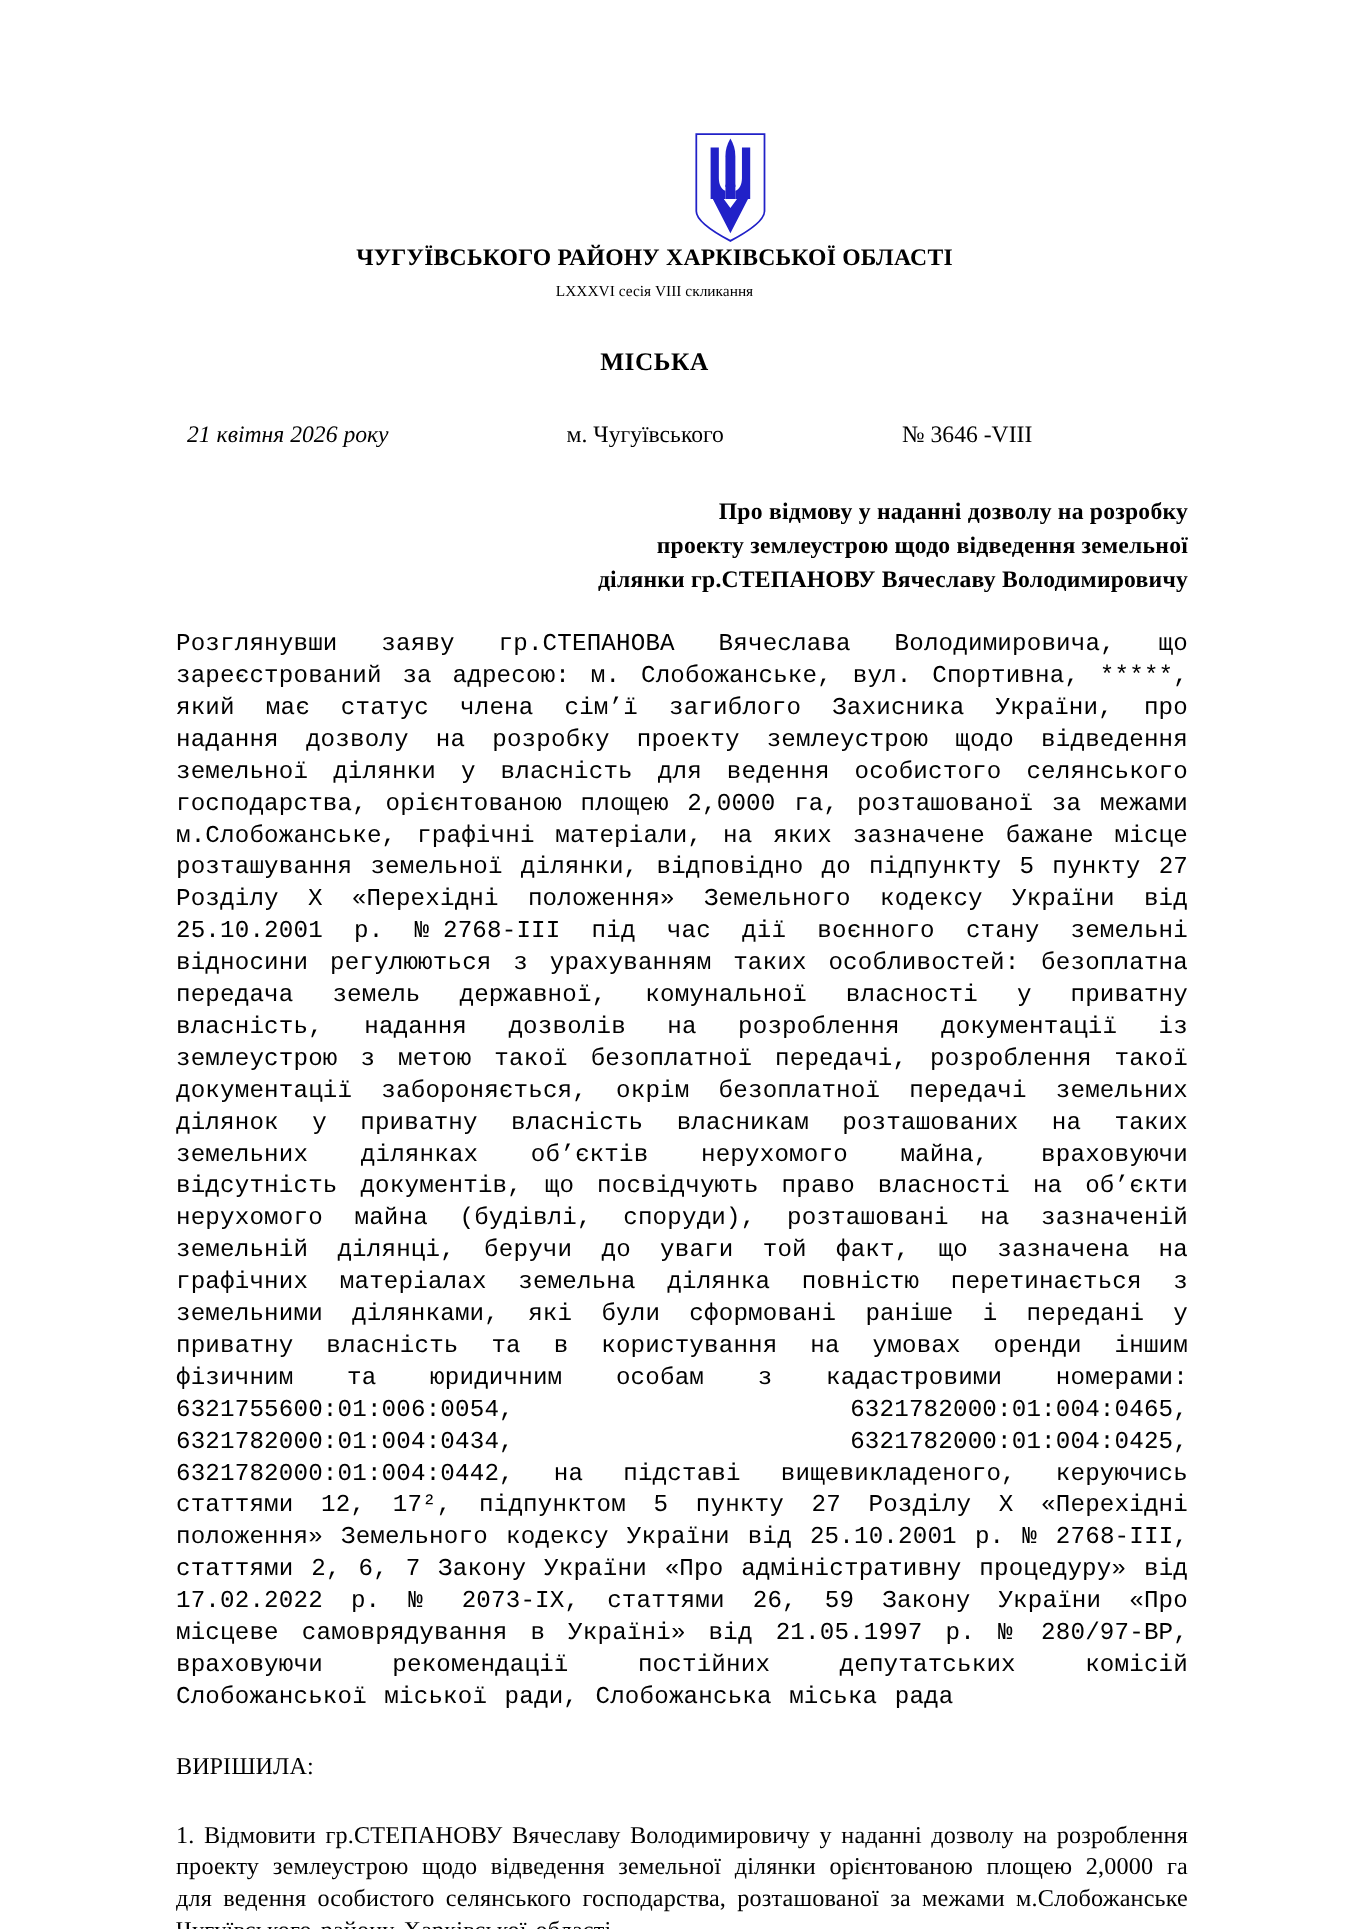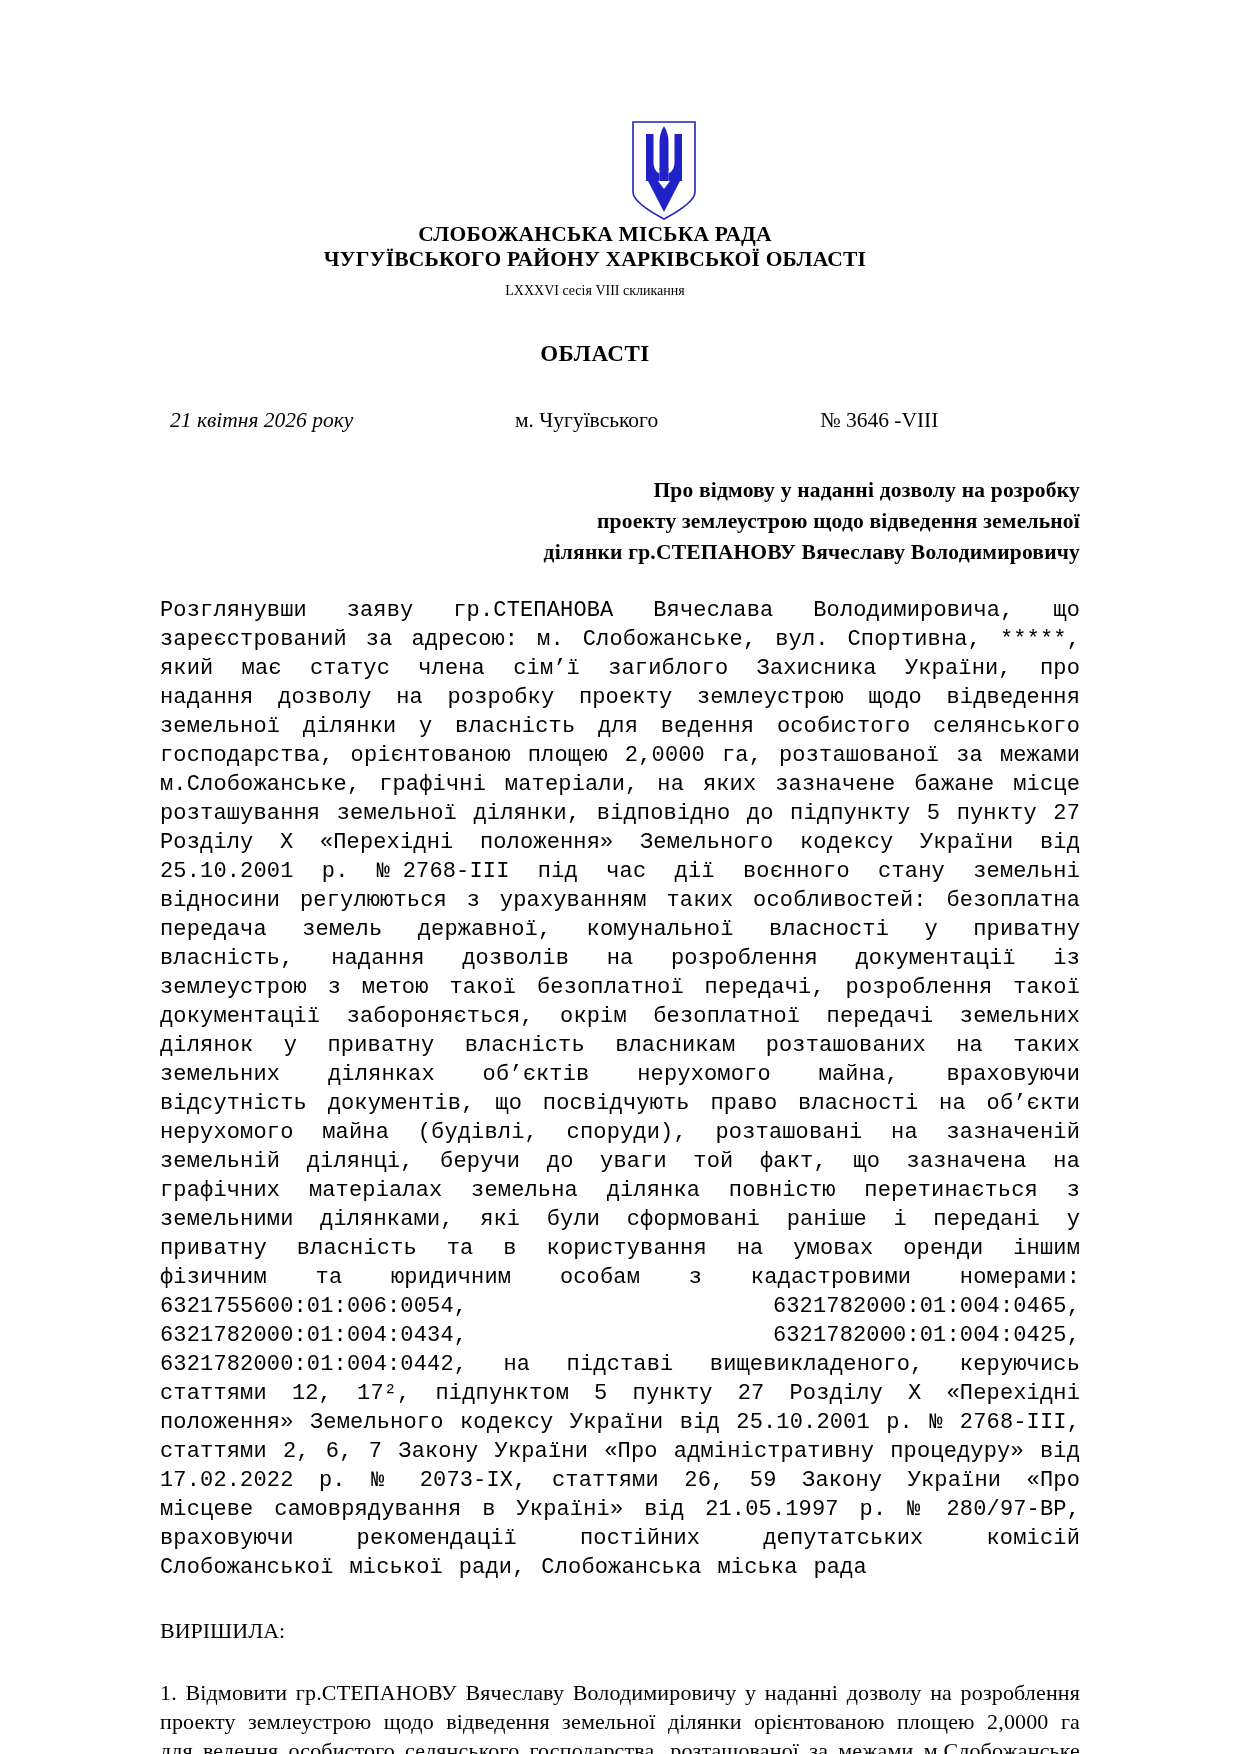--- a/index.html
+++ b/index.html
@@ -101,26 +101,25 @@
           <path d="M33 6 C30 11 28.5 16 28.5 22 V50 H37.5 V22 C37.5 16 36 11 33 6 Z"></path>
           <path d="M15 14 H22.5 V42 C22.5 48 25 52 28.5 53.5 V61 H15 Z"></path>
           <path d="M51 14 H43.5 V42 C43.5 48 41 52 37.5 53.5 V61 H51 Z"></path>
           <path d="M28.5 48 H37.5 V61 H28.5 Z"></path>
           <path d="M17 61 H27 L33 69 L39 61 H49 L33 92 Z"></path>
         </g>
       </svg>
     </div>
 
     <div class="header-text">
-      <div class="org-line">СЛОБОЖАНСЬКА МІСЬКА РАДА</div>
       <div class="org-line">ЧУГУЇВСЬКОГО РАЙОНУ ХАРКІВСЬКОЇ ОБЛАСТІ</div>
       <div class="session-line">LXXXVI сесія VIII скликання</div>
     </div>
 
-    <div class="doc-type">ОБЛАСТІ</div>
+    <div class="doc-type">МІСЬКА</div>
 
     <div class="dateline">
       <span class="date">21 квітня 2026 року</span>
       <span class="place">м. Чугуївського</span>
       <span class="number">№ 3646 -VIII</span>
     </div>
 
     <div class="subject">
       <div>Про відмову у наданні дозволу на розробку</div>
       <div>проекту землеустрою щодо відведення земельної</div>

